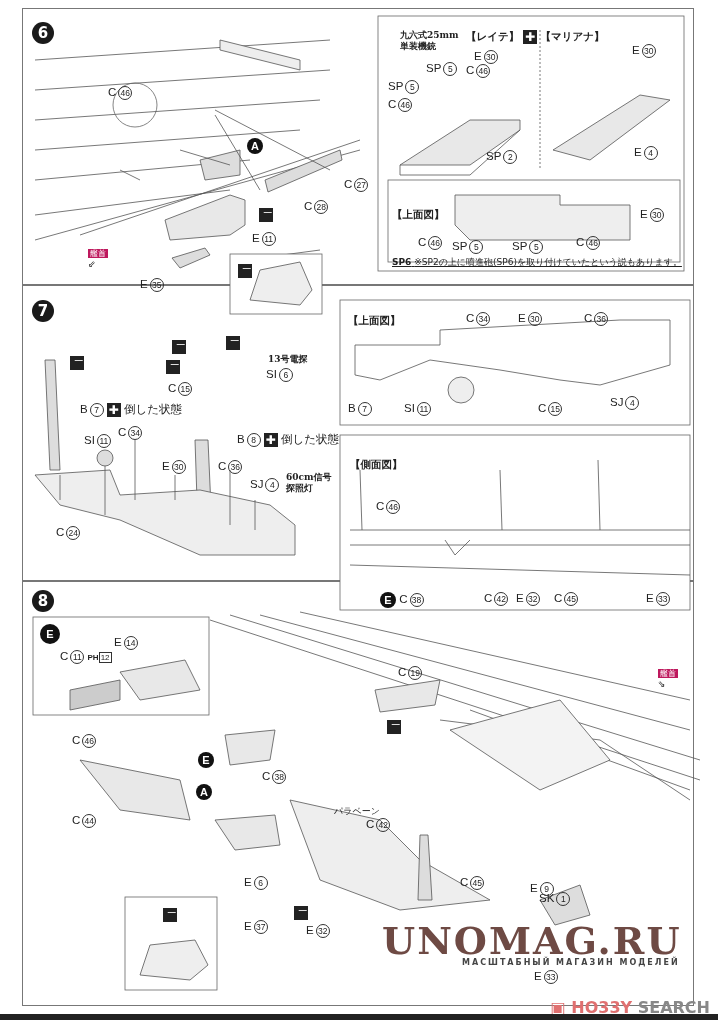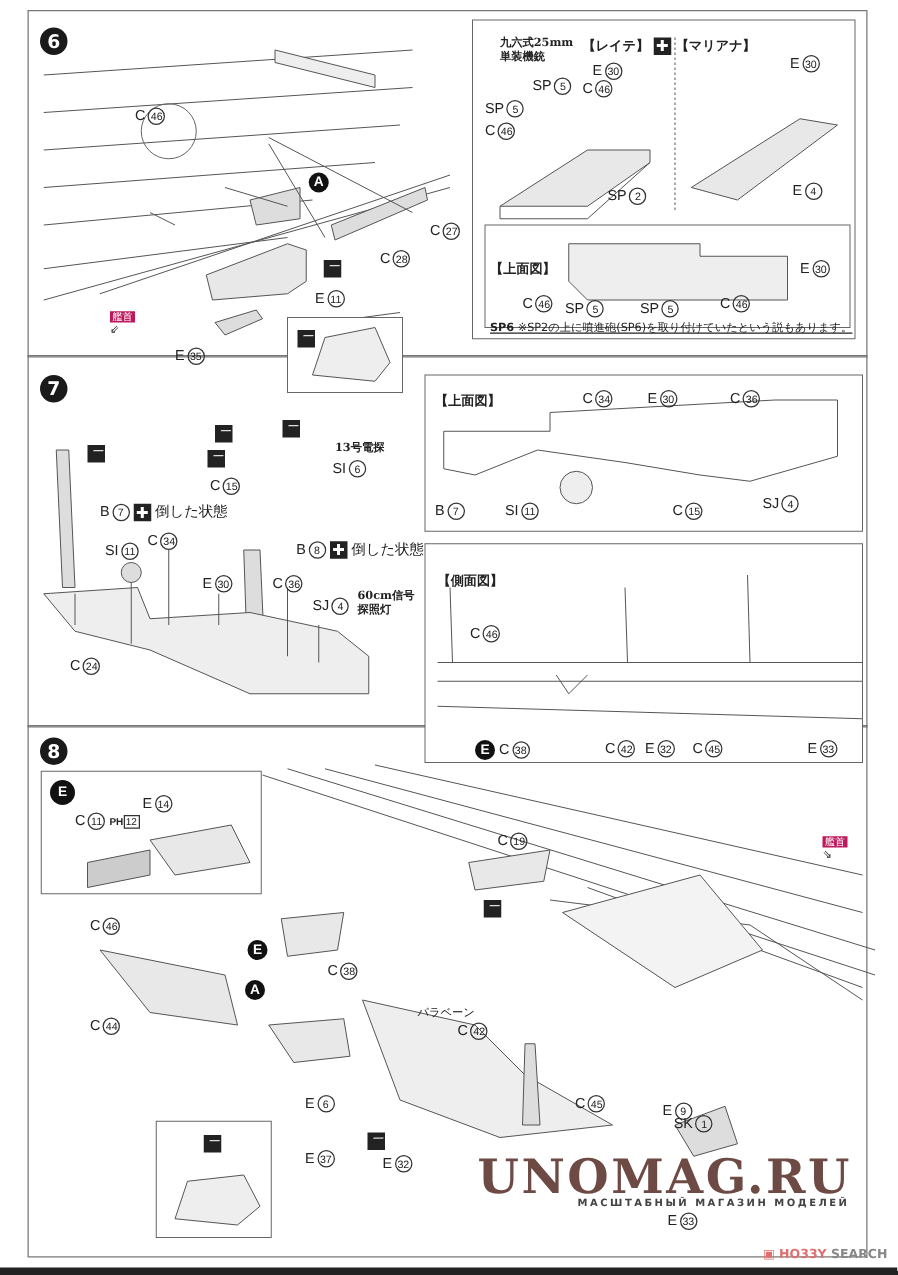--- a/index.html
+++ b/index.html
@@ -13,21 +13,21 @@
   .small-jp{position:absolute;font-size:9px;font-weight:bold;color:#222;font-family:"DejaVu Serif",serif;line-height:11px;}
   .sq-title{position:absolute;font-size:10.5px;font-weight:bold;color:#222;}
   .blk{position:absolute;width:14px;height:14px;background:#222;}
   .blk::after{content:"";position:absolute;left:3px;top:4px;width:8px;height:6px;border-top:1px solid #ddd;transform:skewX(-30deg);}
   .badge{display:inline-block;width:16px;height:16px;border-radius:50%;background:#111;color:#fff;font-weight:bold;font-size:11px;text-align:center;line-height:16px;vertical-align:middle;}
   .plus{display:inline-block;width:14px;height:14px;background:#222;color:#fff;font-size:12px;text-align:center;line-height:14px;vertical-align:middle;}
   .bow{position:absolute;font-size:9px;}
   .bow .tag{background:#be185d;color:#fff;padding:0 2px;font-size:8px;}
   .watermark{position:absolute;left:382px;top:918px;font-family:"DejaVu Serif",serif;font-size:38px;font-weight:bold;color:#6e4a44;letter-spacing:2px;}
   .wm-sub{position:absolute;left:462px;top:958px;font-size:8px;color:#444;letter-spacing:2px;font-weight:bold;}
-  .hobby{position:absolute;right:8px;top:998px;font-size:10px;font-weight:bold;color:#888;}
+  .hobby{position:absolute;right:8px;top:998px;font-size:16px;font-weight:bold;color:#888;text-decoration:underline;}
   .hobby .red{color:#e07070;}
   svg{position:absolute;left:0;top:0;}
   .footer-bar{position:absolute;left:0;top:1014px;width:718px;height:6px;background:#222;}
 </style>
 </head>
 <body>
 
 <div class="frame" style="left:22px;top:8px;width:670px;height:276px;"></div>
 <div class="frame" style="left:22px;top:284px;width:670px;height:296px;"></div>
 <div class="frame" style="left:22px;top:580px;width:670px;height:424px;"></div>

